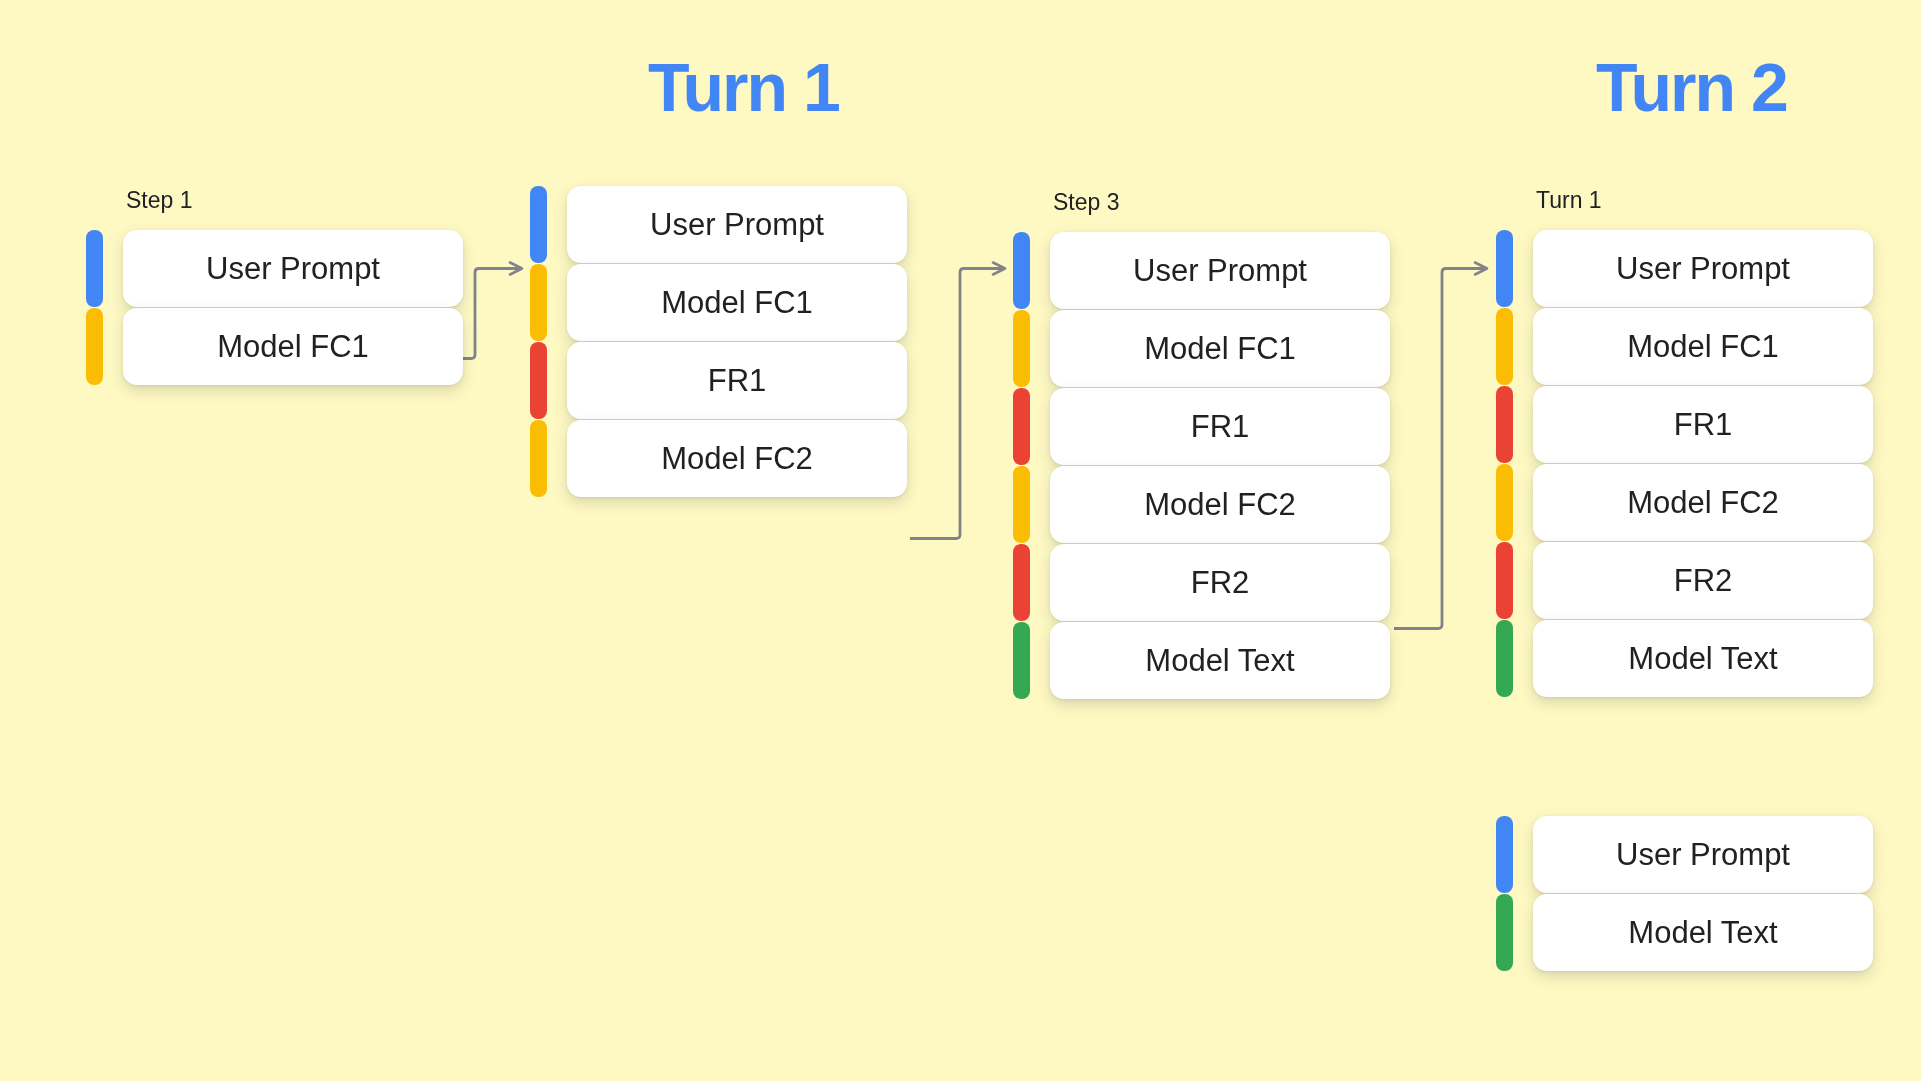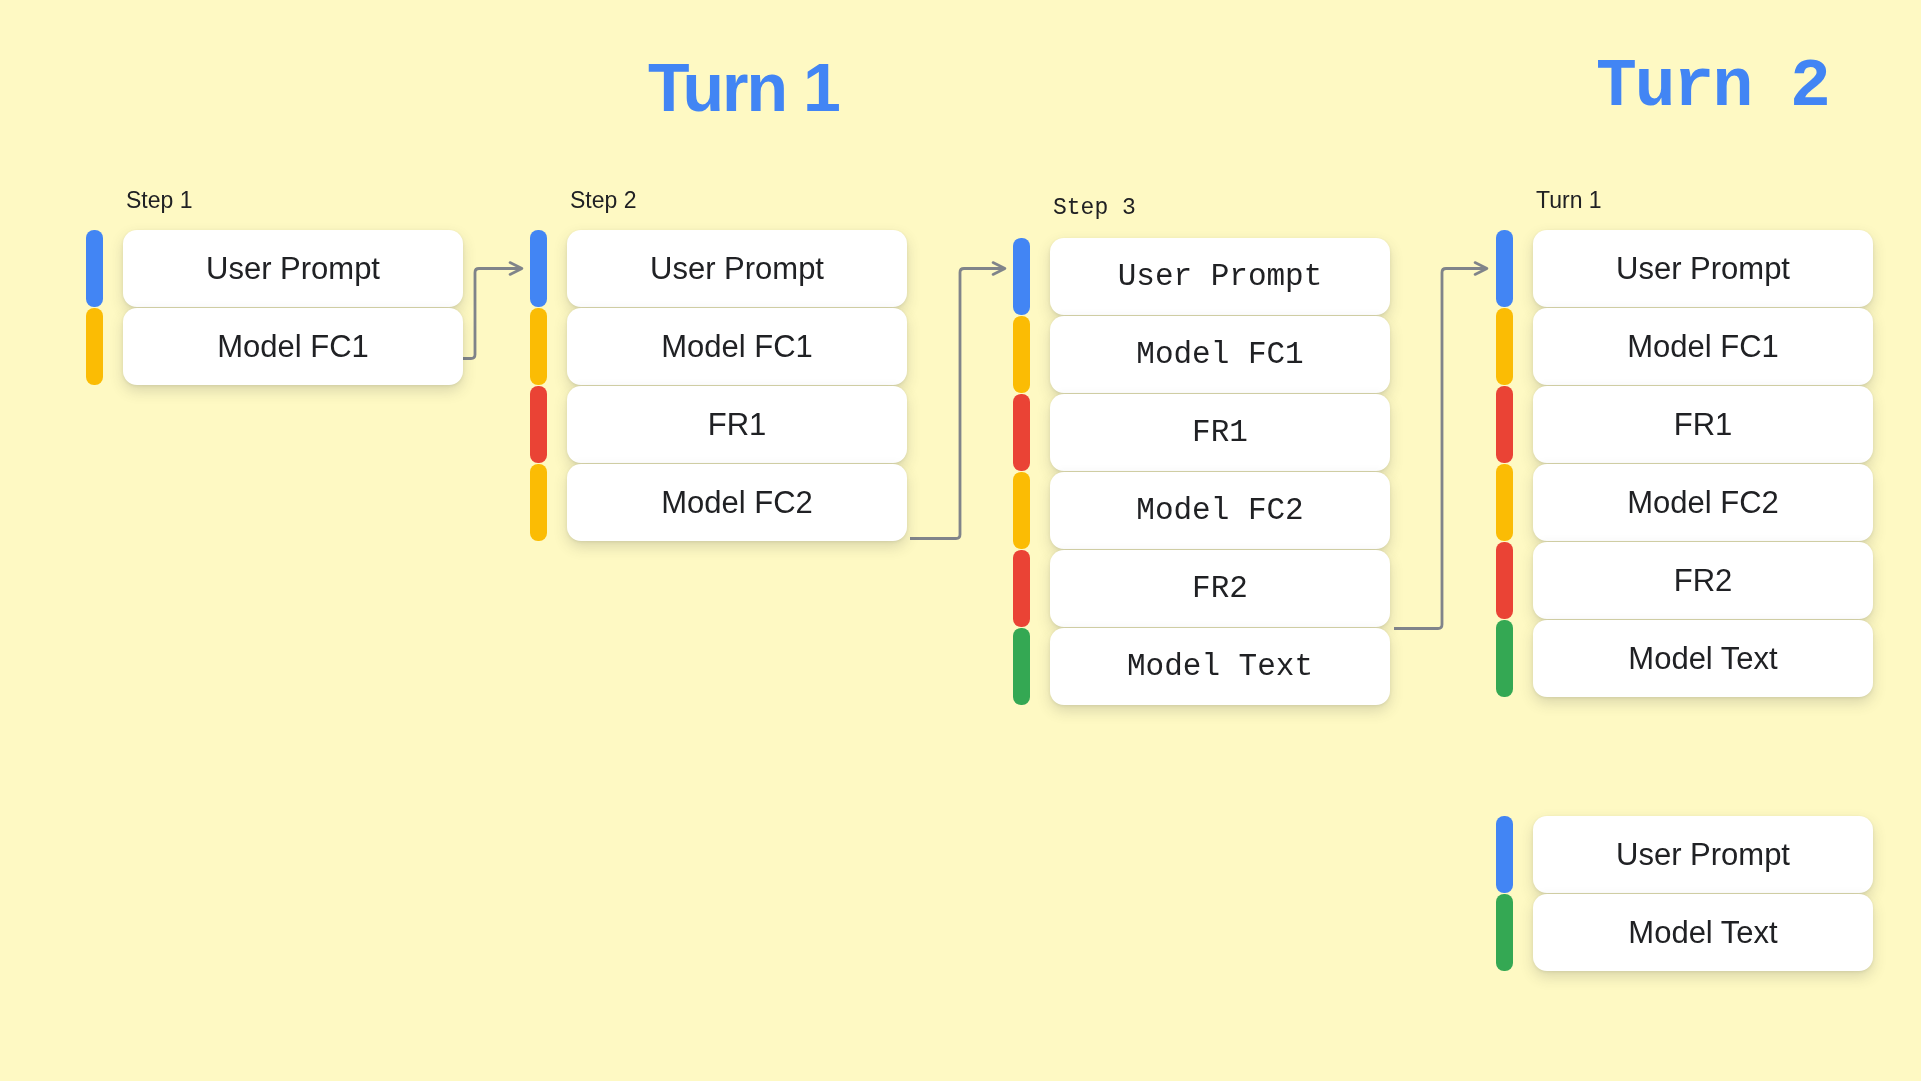--- a/index.html
+++ b/index.html
@@ -17,34 +17,34 @@
   .title {
     position: absolute;
     font-size: 68px;
     font-weight: 700;
     letter-spacing: -2px;
     color: #4285F4;
     white-space: nowrap;
     line-height: 1.1;
   }
   .title.t1 { left: 648px; top: 50px; }
-  .title.t2 { left: 1596px; top: 50px; font-family: Liberation Mono, monospace; }
+  .title.t2 { left: 1596px; top: 50px; }
 
   .connectors {
     position: absolute;
     left: 0; top: 0;
     width: 1921px;
     height: 1081px;
     pointer-events: none;
   }
 
   .col { position: absolute; }
   .col.c0 { left: 48px;   top: 186px; padding-left: 38px; }
   .col.c1 { left: 530px;  top: 186px; }
-  .col.c2 { left: 1013px; top: 194px; font-family: Liberation Mono, monospace; }
+  .col.c2 { left: 1013px; top: 188px; }
   .col.c3 { left: 1496px; top: 186px; }
   .col.c4 { left: 1496px; top: 816px; }
 
   .col-label {
     font-size: 23px;
     line-height: 28px;
     color: #202124;
     margin: 0 0 16px 40px;
     white-space: nowrap;
   }
@@ -99,21 +99,20 @@
       <div class="row">
         <span class="bar" style="background: rgb(66, 133, 244);"></span>
         <div class="card">User Prompt</div>
       </div>
       <div class="row">
         <span class="bar" style="background: rgb(251, 188, 4);"></span>
         <div class="card">Model FC1</div>
       </div>
     </div>
   <div class="col c1">
-      <div class="col-label">Step 2</div>
       <div class="row">
         <span class="bar" style="background: rgb(66, 133, 244);"></span>
         <div class="card">User Prompt</div>
       </div>
       <div class="row">
         <span class="bar" style="background: rgb(251, 188, 4);"></span>
         <div class="card">Model FC1</div>
       </div>
       <div class="row">
         <span class="bar" style="background: rgb(234, 67, 53);"></span>

